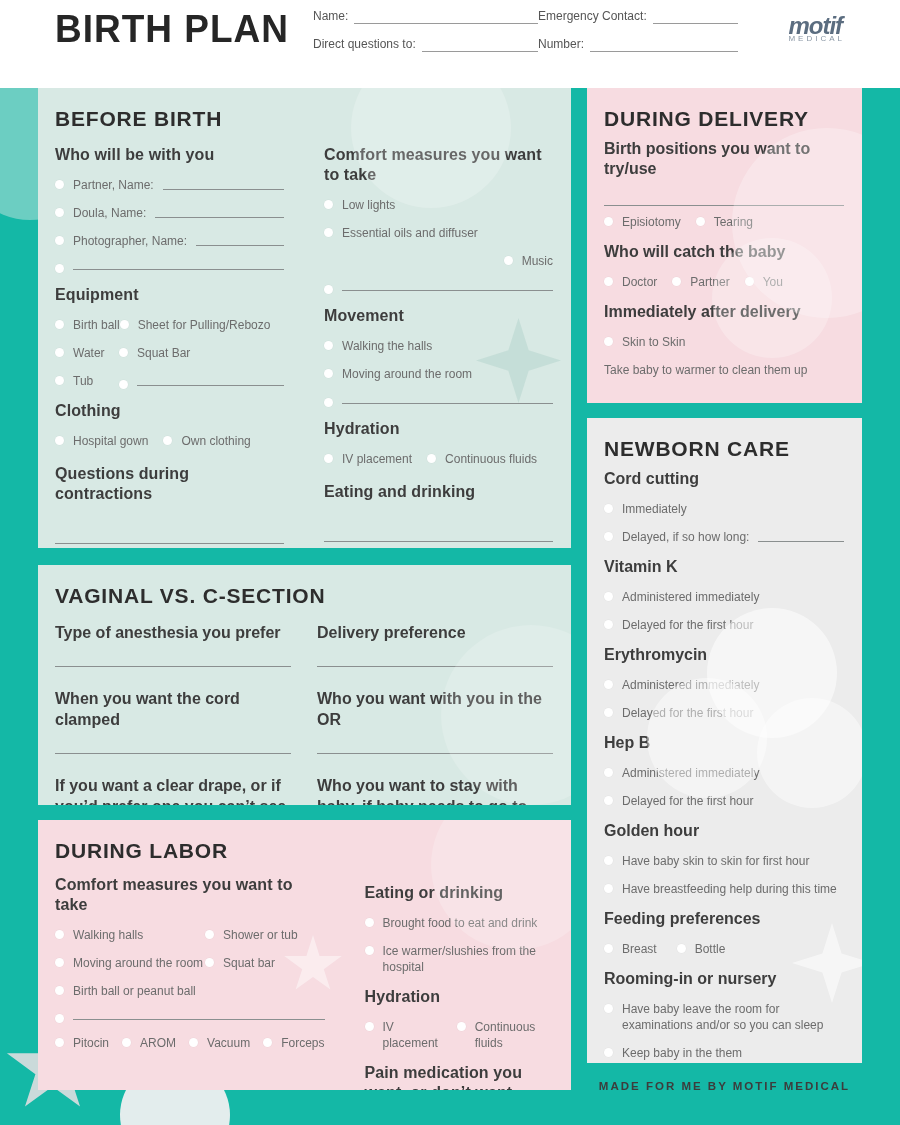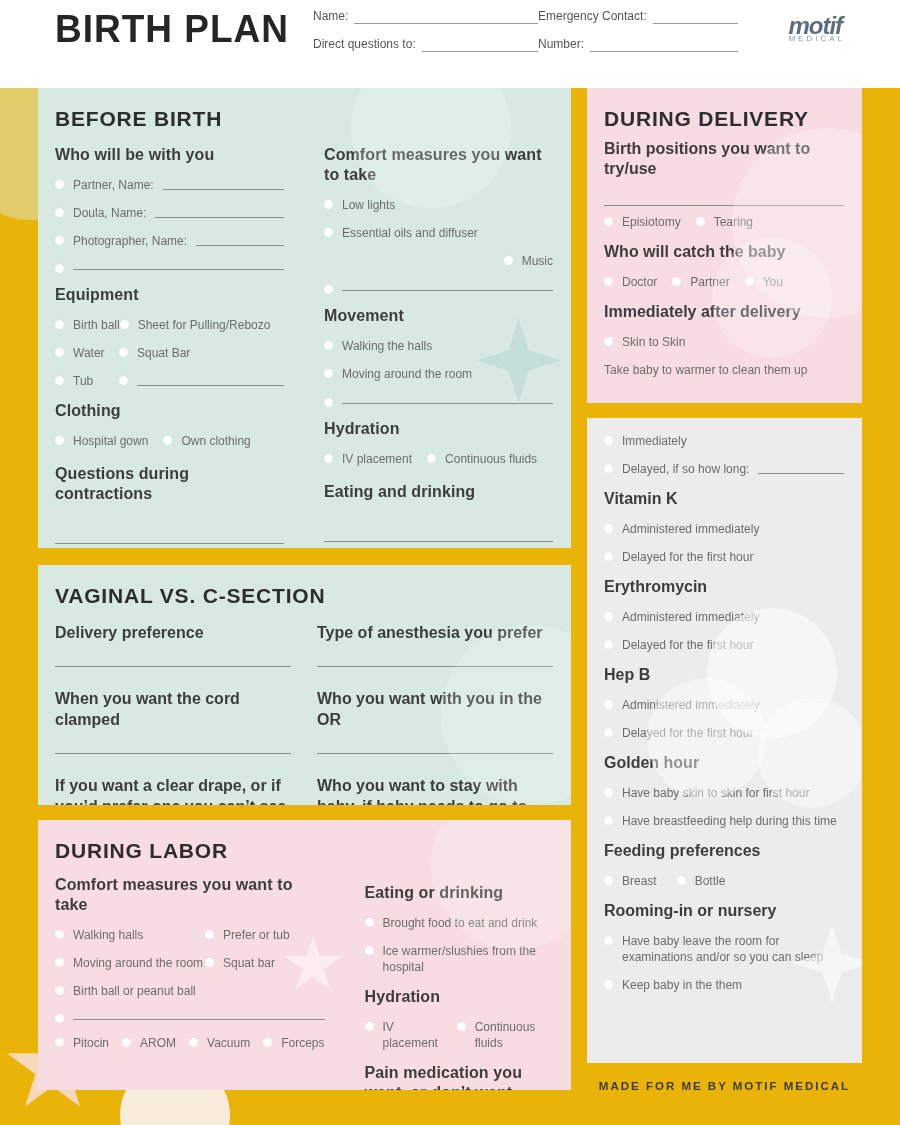--- a/index.html
+++ b/index.html
@@ -1,16 +1,16 @@
 <!DOCTYPE html>
 <html><head>
 <meta charset="utf-8">
 <style>
   html,body{margin:0;padding:0;background:#fff;}
-  .page{position:relative;width:900px;height:1125px;background:#eab308;overflow:hidden;
+  .page{position:relative;width:900px;height:1125px;background:#14b8a6;overflow:hidden;
         font-family:"Liberation Sans","DejaVu Sans",sans-serif;-webkit-font-smoothing:antialiased;}
 
   
   .deco{position:absolute;pointer-events:none;}
   .star{clip-path:polygon(50% 0%,61% 35%,98% 35%,68% 57%,79% 91%,50% 70%,21% 91%,32% 57%,2% 35%,39% 35%);}
   .sparkle{clip-path:polygon(50% 0,62% 38%,100% 50%,62% 62%,50% 100%,38% 62%,0 50%,38% 38%);}
   .circle{border-radius:50%;}
 
   
   .header{position:absolute;left:0;top:0;width:900px;height:88px;background:#fff;z-index:5;}
@@ -30,21 +30,21 @@
   .panel{position:absolute;box-sizing:border-box;padding:15px 18px 8px 17px;overflow:hidden;z-index:2;}
   .mint{background:#d8e9e4;}
   .pinkbg{background:#f7dce1;}
   .graybg{background:#ececec;}
   .ptitle{font-size:21px;font-weight:700;letter-spacing:.8px;color:#2d2d2d;margin:4px 0 8px;}
   .cols2{display:grid;grid-template-columns:1fr 1fr;column-gap:40px;}
   .h-group{font-size:16px;font-weight:700;letter-spacing:.1px;color:#3d3d3d;line-height:20px;margin:11px 0 12px;}
   .opt{display:flex;align-items:flex-start;gap:9px;font-size:12px;color:#6c6c6c;line-height:16px;margin-bottom:12px;}
   .dot{width:9px;height:9px;border-radius:50%;background:#fff;flex-shrink:0;margin-top:3px;box-shadow:0 0 0 .5px rgba(0,0,0,.04);}
   .wline{flex:1;border-bottom:1.5px solid #8a8f8f;align-self:flex-end;margin-bottom:3px;min-width:30px;}
-  .row{display:flex;margin-bottom:12px;}
+  .row{display:flex;margin-bottom:12px;align-items:flex-end;}
   .row .opt{margin-bottom:0;}
   .row.inline{gap:15px;flex-wrap:nowrap;}
   .row.eq .opt:first-child{min-width:64px;margin-right:0;}
   .row.lab .opt:first-child{min-width:150px;}
   .qline{border-bottom:1.5px solid #8a8f8f;height:27px;}
   .qline + .qline{height:30px;}
 
   
   .vgrid{display:grid;grid-template-columns:1fr 1fr;column-gap:26px;margin-top:14px;}
   .vcell{margin-bottom:21px;}
@@ -219,25 +219,25 @@
         <div class="qline"></div>
       </div>
     </div>
   </section>
 
   <section class="panel mint" style="left:38px;top:565px;width:533px;height:240px;">
     <div class="deco circle" style="right:-50px;top:60px;width:180px;height:180px;background:rgba(255,255,255,.18);"></div>
     <div class="ptitle">VAGINAL VS. C-SECTION</div>
     <div class="vgrid">
       <div class="vcell">
+        <div class="vprompt">Type of anesthesia you prefer</div>
+        <div class="vline"></div>
+      </div>
+      <div class="vcell">
         <div class="vprompt">Delivery preference</div>
-        <div class="vline"></div>
-      </div>
-      <div class="vcell">
-        <div class="vprompt">Type of anesthesia you prefer</div>
         <div class="vline"></div>
       </div>
       <div class="vcell">
         <div class="vprompt">When you want the cord clamped</div>
         <div class="vline"></div>
       </div>
       <div class="vcell">
         <div class="vprompt">Who you want with you in the OR</div>
         <div class="vline"></div>
       </div>
@@ -259,21 +259,21 @@
     <div class="cols2">
       <div>
         <div class="h-group" style="margin-top:4px;">Comfort measures you want to take</div>
         <div class="row lab">
           <div class="opt">
               <span class="dot"></span>
               <span>Walking halls</span>
             </div>
           <div class="opt">
               <span class="dot"></span>
-              <span>Prefer or tub</span>
+              <span>Shower or tub</span>
             </div>
         </div>
         <div class="row lab">
           <div class="opt">
               <span class="dot"></span>
               <span>Moving around the room</span>
             </div>
           <div class="opt">
               <span class="dot"></span>
               <span>Squat bar</span>
@@ -372,21 +372,23 @@
     <div class="opt" style="margin-top:12px;">
         <span>Take baby to warmer to clean them up</span>
       </div>
   </section>
 
   <section class="panel graybg" style="left:587px;top:418px;width:275px;height:645px;">
     <div class="deco circle" style="left:120px;top:190px;width:130px;height:130px;background:rgba(255,255,255,.55);"></div>
     <div class="deco circle" style="left:60px;top:260px;width:120px;height:120px;background:rgba(255,255,255,.45);"></div>
     <div class="deco circle" style="left:170px;top:280px;width:110px;height:110px;background:rgba(255,255,255,.45);"></div>
     <div class="deco sparkle" style="right:-10px;bottom:60px;width:80px;height:80px;background:rgba(255,255,255,.55);"></div>
-
+    <div class="ptitle">NEWBORN CARE</div>
+
+    <div class="rheading" style="margin-top:6px;">Cord cutting</div>
     <div class="opt">
         <span class="dot"></span>
         <span>Immediately</span>
       </div>
     <div class="opt">
         <span class="dot"></span>
         <span>Delayed, if so how long:</span>
         <span class="wline"></span>
       </div>
 

